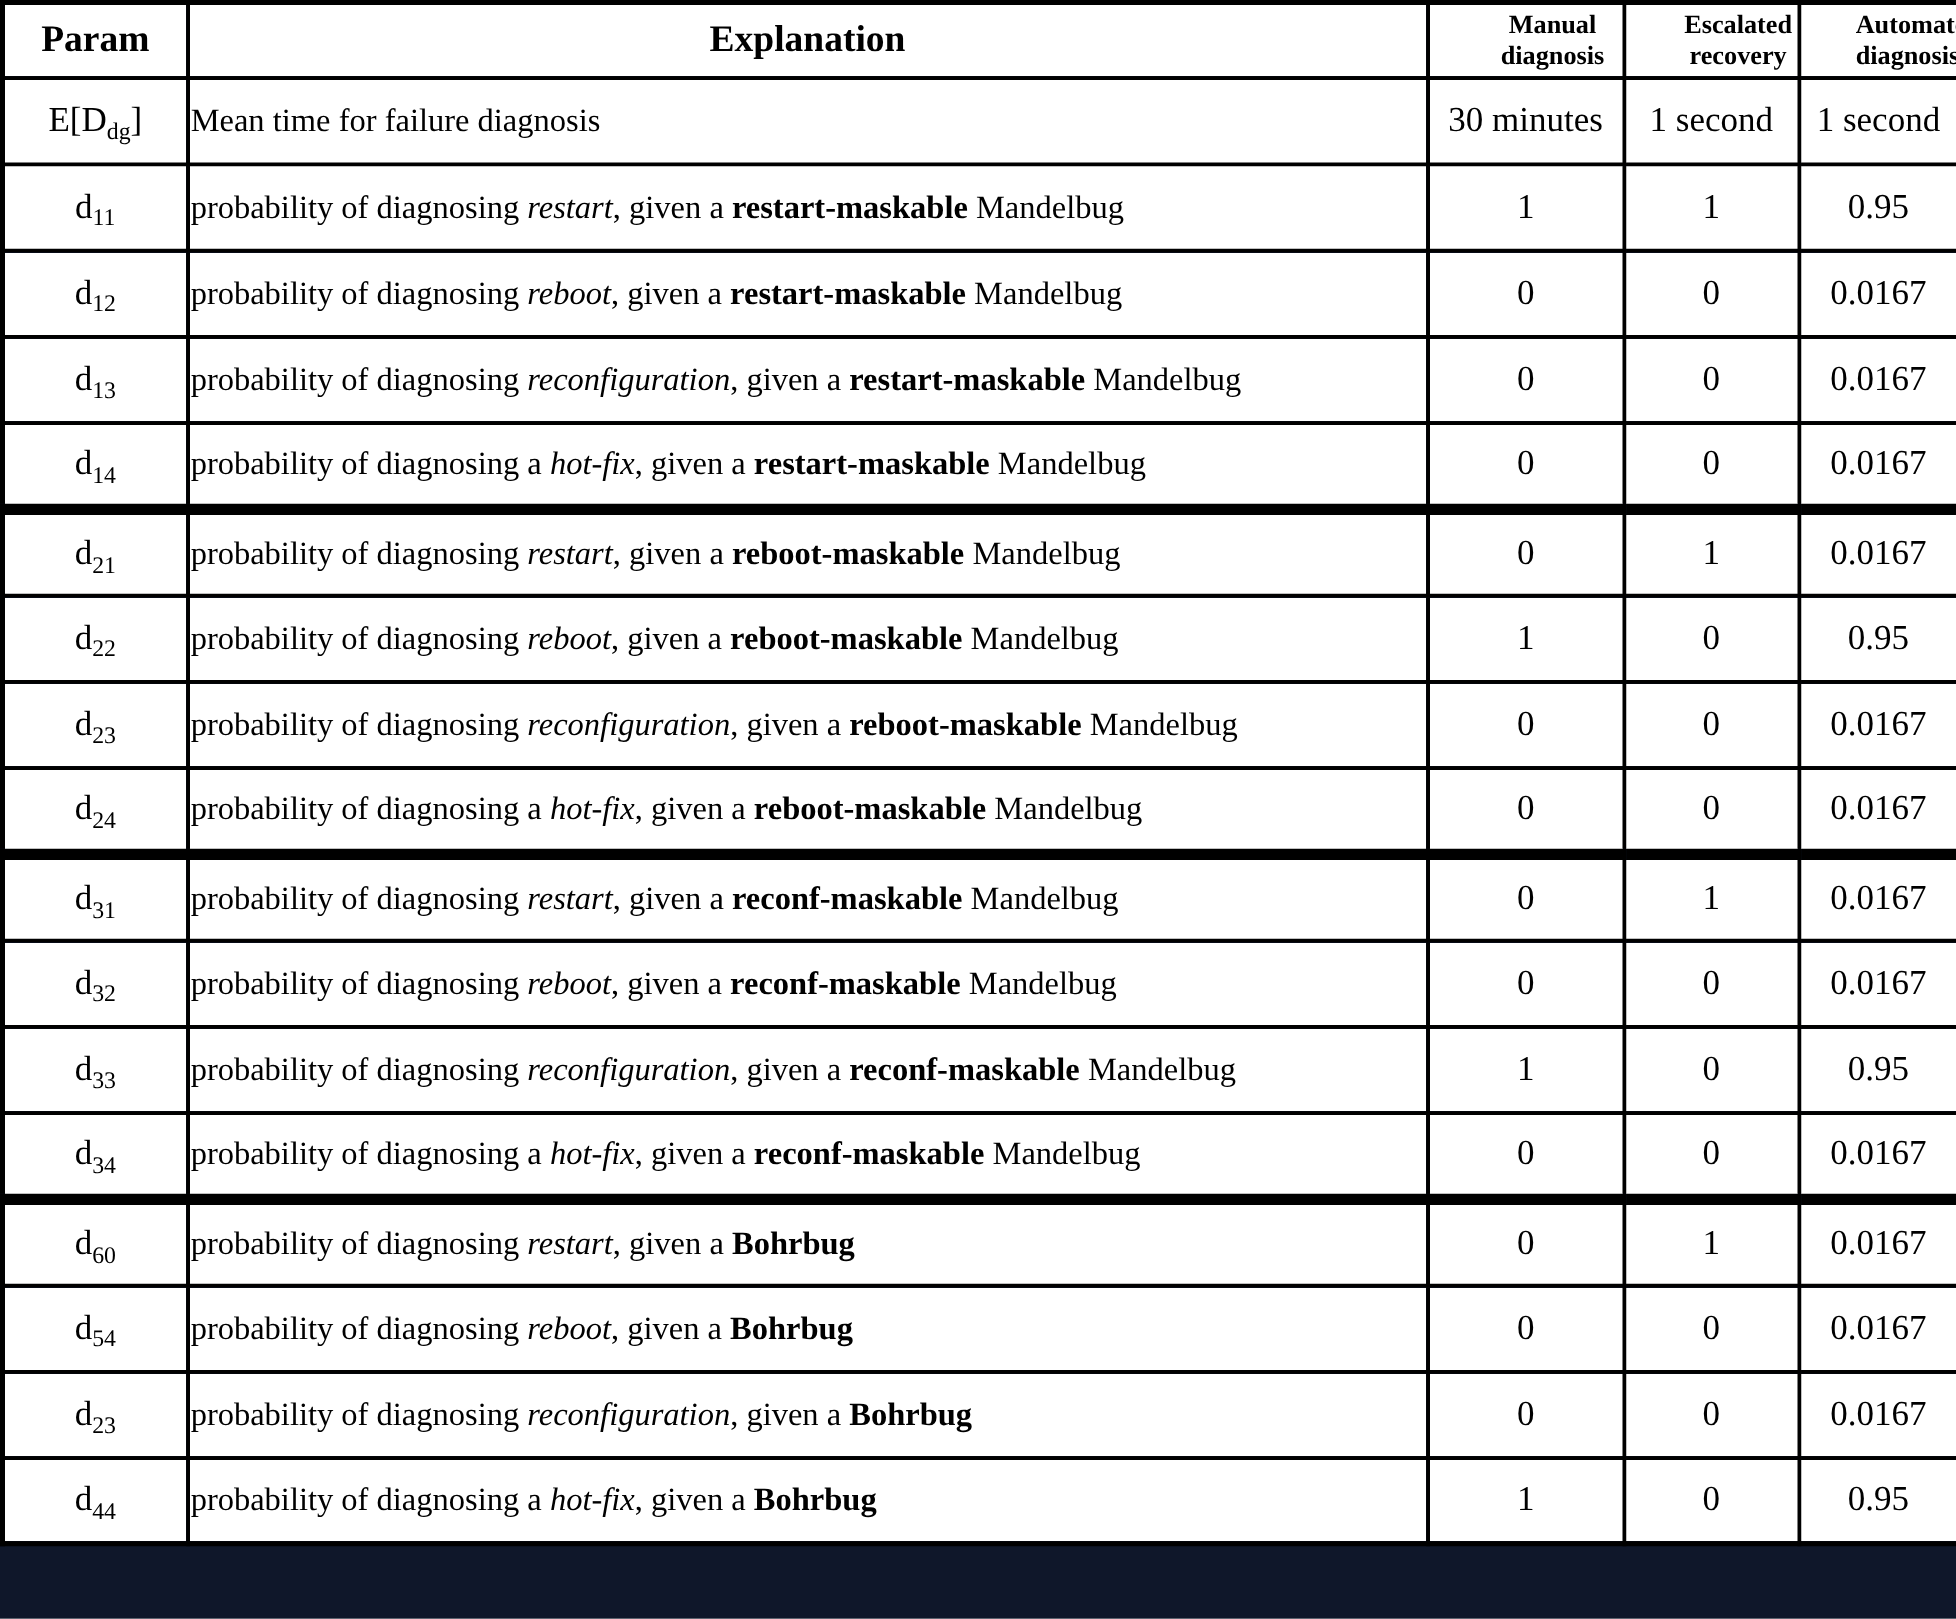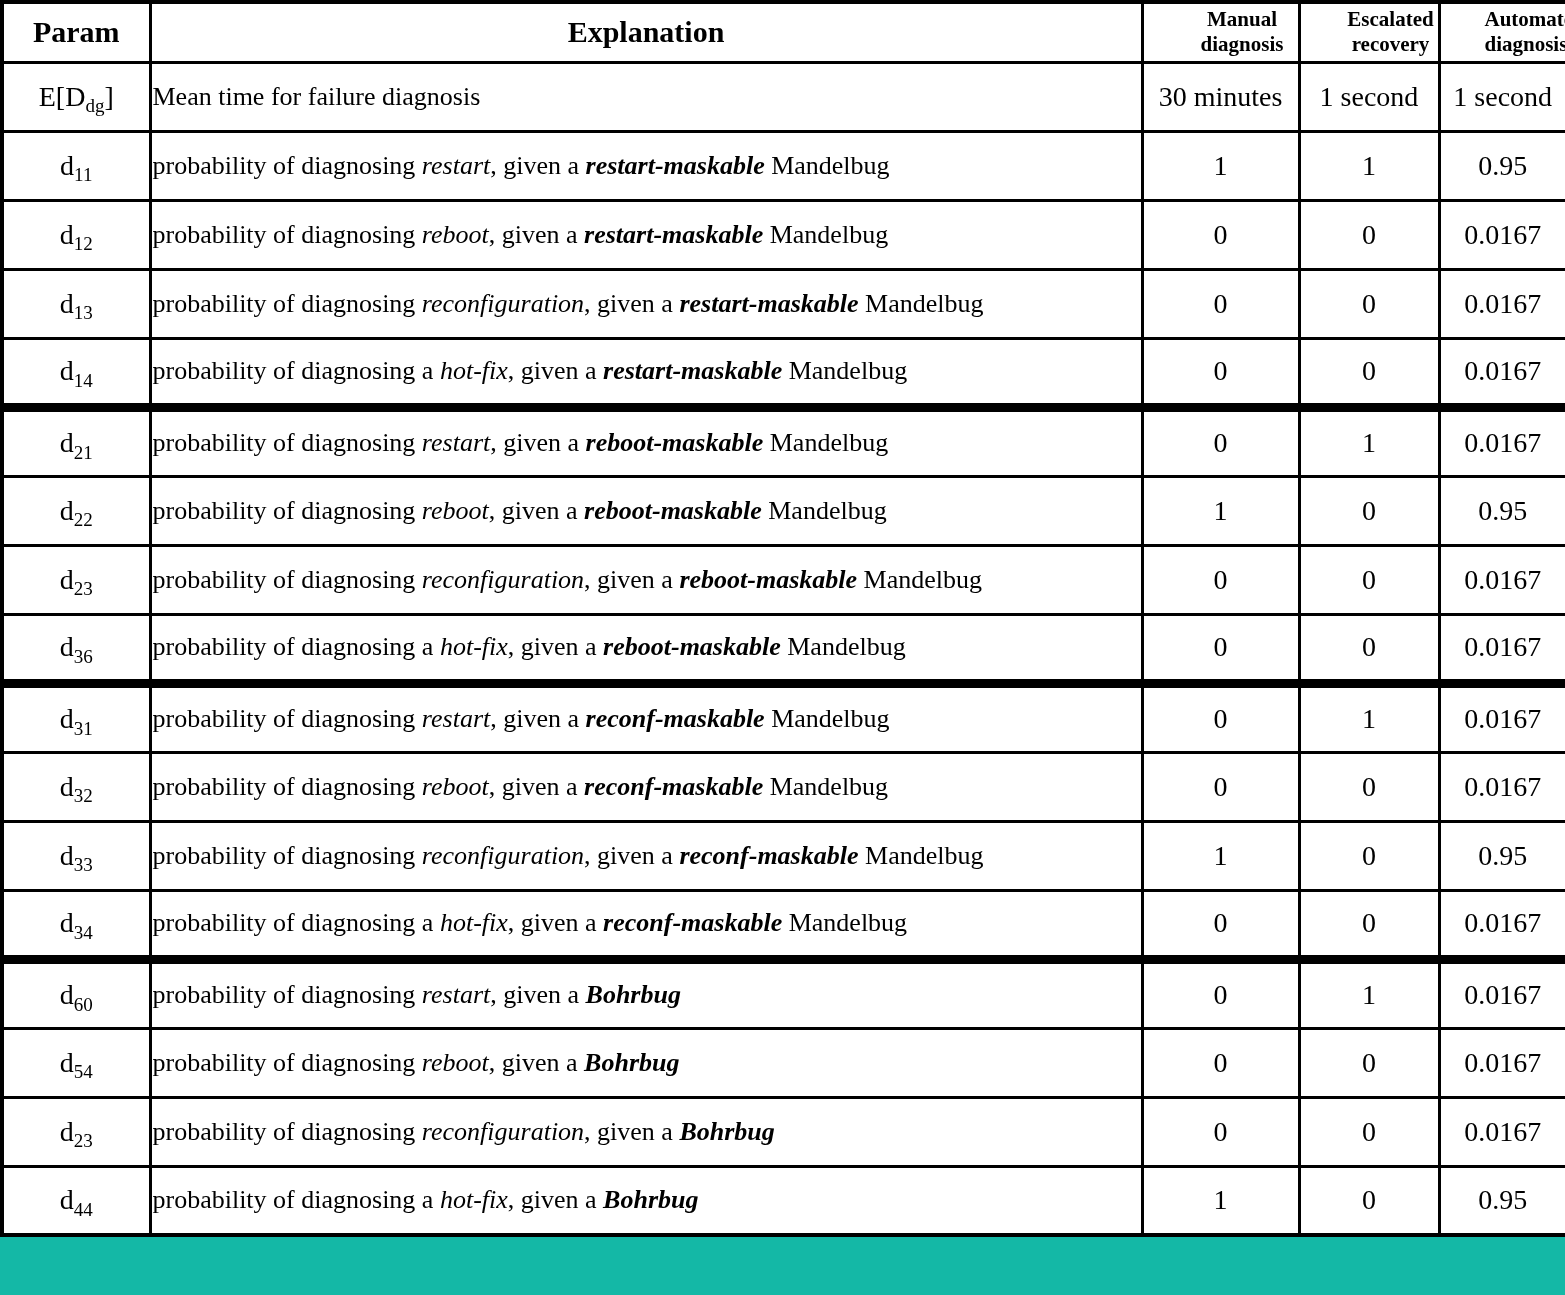--- a/index.html
+++ b/index.html
@@ -5,21 +5,21 @@
   html, body {
     margin: 0;
     padding: 0;
     background: #ffffff;
     color: #000000;
     font-family: "Liberation Serif", "DejaVu Serif", serif;
   }
   .page {
     width: 1565px;
     height: 1295px;
-    background: #14b8a6;
+    background: #0f172a;
     box-sizing: border-box;
   }
   table.param-table {
     border-collapse: collapse;
     table-layout: fixed;
     width: 1565px;
     border: 4px solid #000000;
   }
   .param-table th, .param-table td {
     border: 3px solid #000000;
@@ -61,21 +61,21 @@
     font-size: 26px;
     padding-right: 6px;
     white-space: nowrap;
   }
   td.col-value {
     text-align: center;
     font-size: 28px;
     white-space: nowrap;
   }
   .it { font-style: italic; }
-  .bold-it { font-style: italic; font-weight: bold; }
+  .bold-it { font-weight: bold; }
   tr.thick-after td { border-bottom: 9px solid #000000; }
 </style>
 </head>
 <body>
 
 <div class="page">
   <table class="param-table">
     <colgroup>
       <col style="width:148px">
       <col style="width:992px">
@@ -146,21 +146,21 @@
           <td class="col-value">0.95</td>
         </tr>
         <tr>
           <td class="col-param"><span>d</span><sub>23</sub></td>
           <td class="col-explanation"><span>probability of diagnosing </span><span class="it">reconfiguration</span><span>, given a </span><span class="bold-it">reboot-maskable</span><span> Mandelbug</span></td>
           <td class="col-value">0</td>
           <td class="col-value">0</td>
           <td class="col-value">0.0167</td>
         </tr>
         <tr class="thick-after">
-          <td class="col-param"><span>d</span><sub>36</sub></td>
+          <td class="col-param"><span>d</span><sub>24</sub></td>
           <td class="col-explanation"><span>probability of diagnosing a </span><span class="it">hot-fix</span><span>, given a </span><span class="bold-it">reboot-maskable</span><span> Mandelbug</span></td>
           <td class="col-value">0</td>
           <td class="col-value">0</td>
           <td class="col-value">0.0167</td>
         </tr>
         <tr>
           <td class="col-param"><span>d</span><sub>31</sub></td>
           <td class="col-explanation"><span>probability of diagnosing </span><span class="it">restart</span><span>, given a </span><span class="bold-it">reconf-maskable</span><span> Mandelbug</span></td>
           <td class="col-value">0</td>
           <td class="col-value">1</td>

